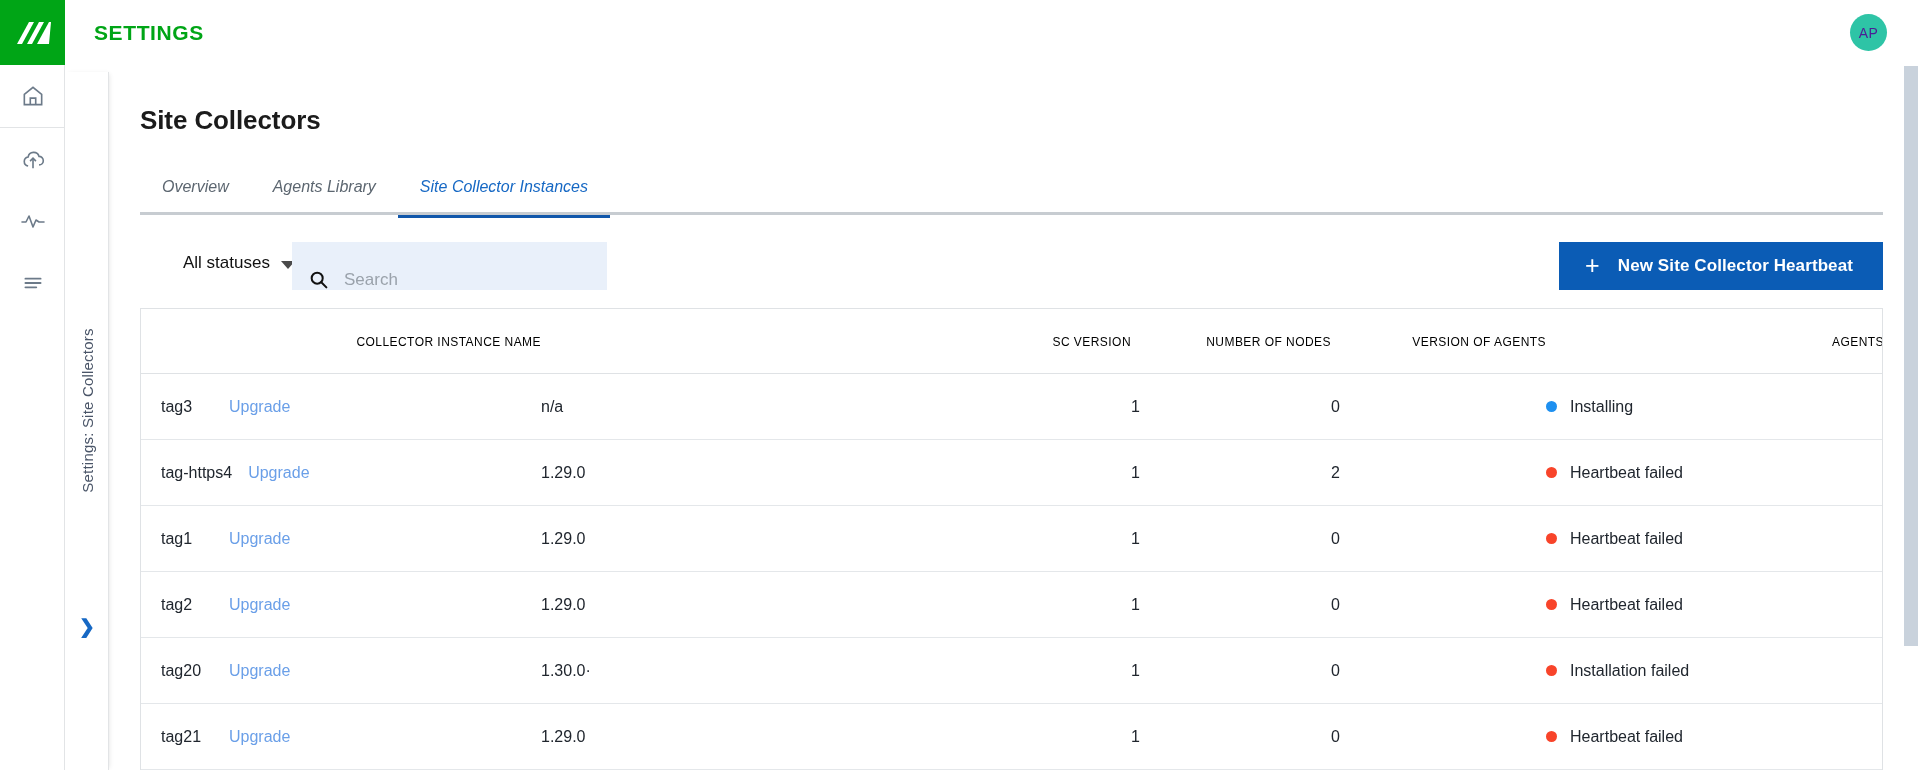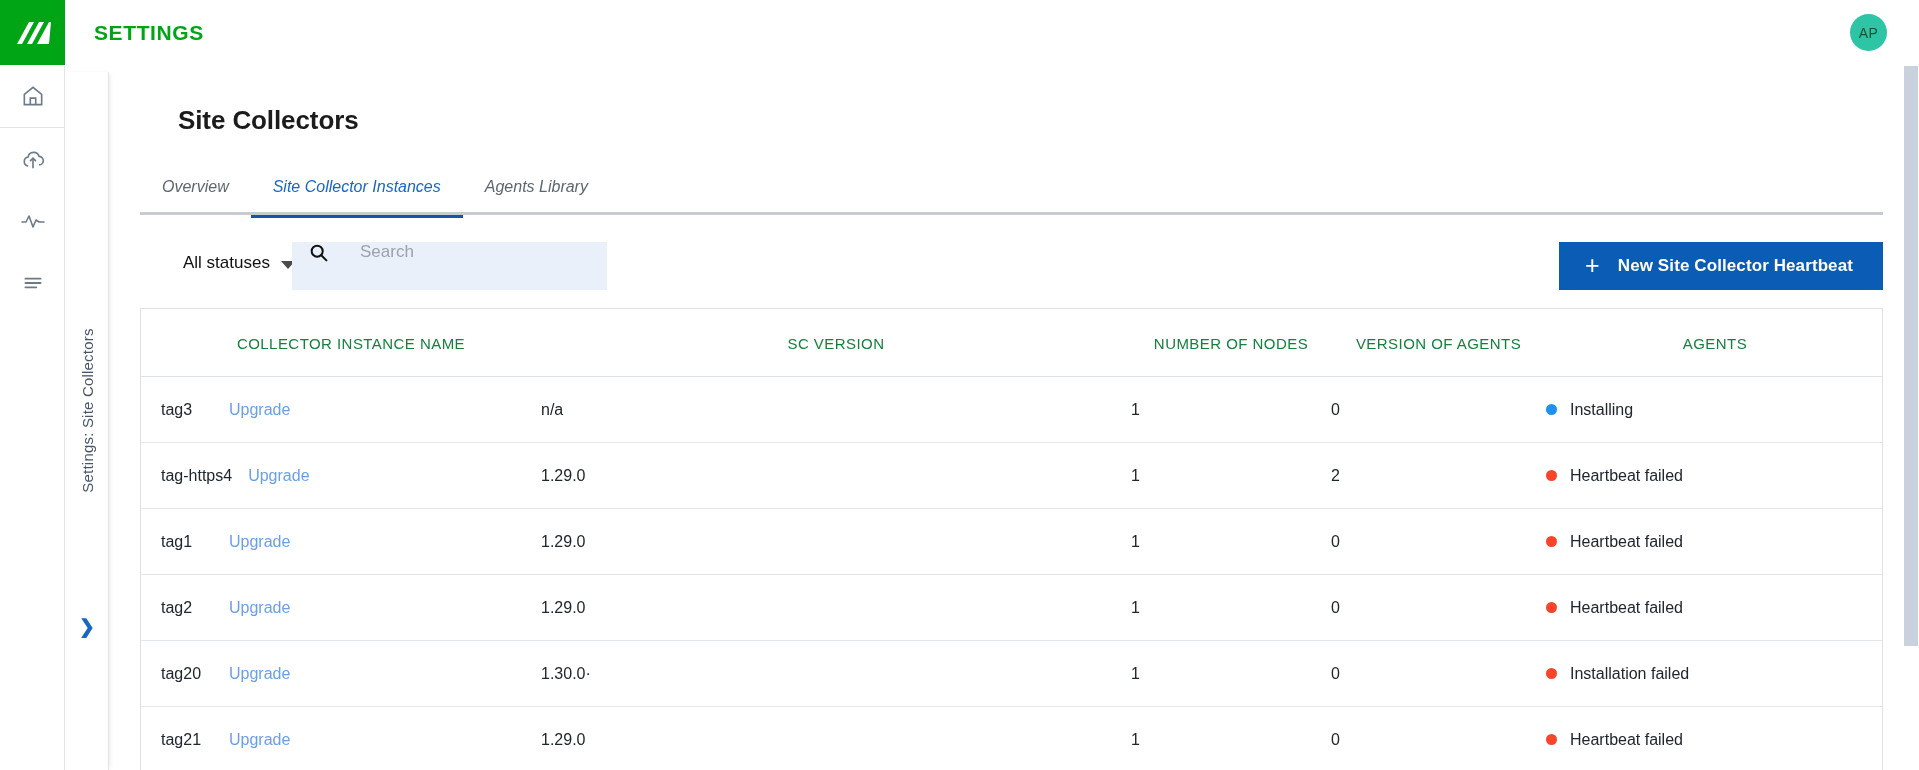--- a/index.html
+++ b/index.html
@@ -31,21 +31,21 @@
     position: absolute; left: 94px; top: 21px;
     font-size: 21px; font-weight: bold;
     letter-spacing: 0.6px;
     color: #00a516;
   }
 
   .avatar {
     position: absolute; right: 32px; top: 14px;
     width: 37px; height: 37px; border-radius: 50%;
     background: #2ec4a6;
-    color: #14532d;
+    color: #4c1d95;
     font-size: 14px; letter-spacing: 0.5px;
     display: flex; align-items: center; justify-content: center;
   }
 
   
   .rail {
     position: absolute; left: 0; top: 65px;
     width: 65px; height: 705px;
     background: #ffffff;
     border-right: 1px solid #e2e4e6;
@@ -93,21 +93,20 @@
     position: absolute; left: 109px; top: 65px;
     width: 1810px; height: 705px;
     background: #ffffff;
     overflow: hidden;
   }
 
   .page-title {
     position: absolute; left: 31px; top: 40px;
     font-size: 26px; font-weight: bold; color: #1b1b1b;
     letter-spacing: -0.1px;
-    margin-left: 38px;
   }
 
   
   .tabs {
     position: absolute; left: 31px; top: 103px;
     width: 1743px; height: 47px;
     border-bottom: 3px solid #c7ccd1;
     display: flex; align-items: flex-start;
   }
   .tab {
@@ -143,23 +142,22 @@
     width: 0; height: 0;
     border-left: 7px solid transparent;
     border-right: 7px solid transparent;
     border-top: 8px solid #4a4a4a;
     margin-top: 3px;
   }
   .searchbox {
     position: absolute; left: 152px; top: 0;
     width: 315px; height: 48px;
     background: #e9f0fa;
-    display: flex; align-items: flex-start;
+    display: flex; align-items: flex-end;
     padding-left: 16px;
-    gap: 16px;
   }
   .search-icon { color: #111; display: flex; align-items: center; }
   .search-input {
     border: 0; outline: 0; background: transparent;
     margin-left: 15px;
     font-family: "Liberation Sans", sans-serif;
     font-size: 17px; color: #333; width: 240px;
   }
   .search-input::placeholder { color: #9aa2ab; }
 
@@ -182,23 +180,23 @@
   .table-wrap {
     position: absolute; left: 31px; top: 243px;
     width: 1743px; height: 462px;
     border-left: 1px solid #dfe2e5;
     border-right: 1px solid #dfe2e5;
     border-top: 1px solid #dfe2e5;
     overflow: hidden;
   }
   table { width: 100%; border-collapse: collapse; table-layout: fixed; }
   thead th {
-    text-align: center;
-    font-size: 15px; font-weight: normal;
-    color: #15803d;
+    text-align: right;
+    font-size: 12px; font-weight: normal;
+    color: #000000;
     letter-spacing: 0.45px;
     padding: 26px 0 24px 0;
     border-bottom: 1px solid #dfe2e5;
     white-space: nowrap;
   }
   tbody td {
     font-size: 16px;
     color: #20262e;
     padding: 22px 0 22px 0;
     border-bottom: 1px solid #e4e7ea;
@@ -284,22 +282,22 @@
   <div class="vstrip-label">Settings: Site Collectors</div>
   <div class="vstrip-chevron">❯</div>
 </div>
 
 <div class="content">
 
   <div class="page-title">Site Collectors</div>
 
   <div class="tabs">
     <div class="tab">Overview</div>
+    <div class="tab">Agents Library</div>
     <div class="tab active">Site Collector Instances</div>
-    <div class="tab">Agents Library</div>
   </div>
 
   <div class="filterbar">
     <div class="status-filter">
       <span>All statuses</span>
       <span class="caret-down"></span>
     </div>
 
     <div class="searchbox">
       <span class="search-icon">

